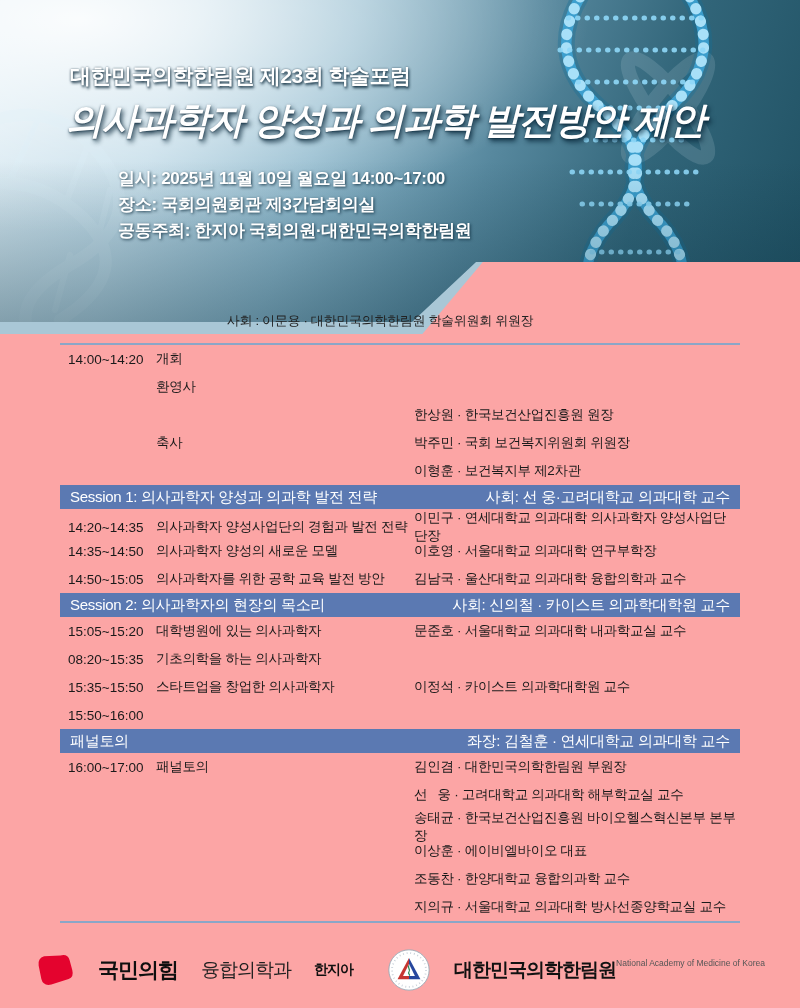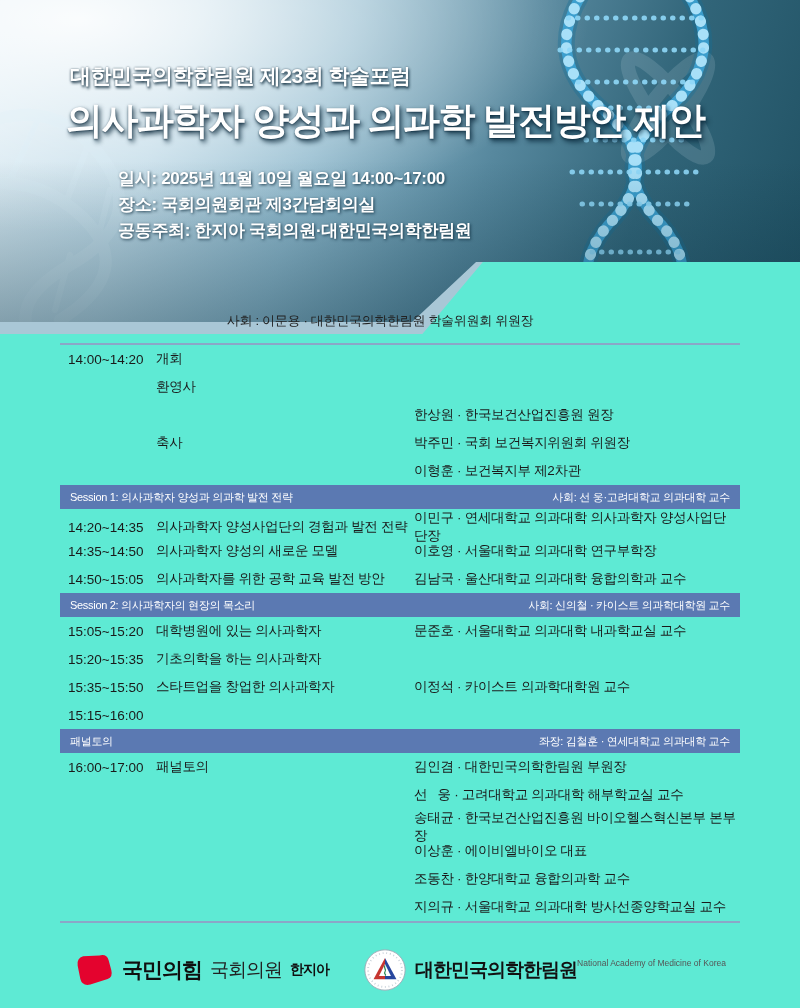--- a/index.html
+++ b/index.html
@@ -1,51 +1,51 @@
 <!DOCTYPE html>
 <html><head>
 <meta charset="utf-8">
 <style>
   html,body{margin:0;padding:0;background:#fff;}
-  .page{position:relative;width:800px;height:1008px;background:#5eead4;overflow:hidden;
+  .page{position:relative;width:800px;height:1008px;background:#fca5a5;overflow:hidden;
         font-family:"Liberation Sans","DejaVu Sans",sans-serif;color:#1a1a1a;}
 
   
   .band{position:absolute;top:0;left:0;width:800px;height:334px;background:#a9c7d6;
         clip-path:polygon(0 0,100% 0,100% 77.2%,60.8% 77.2%,52.8% 100%,0 100%);}
   .photo{position:absolute;top:0;left:0;width:800px;height:322px;overflow:hidden;
         background:
           radial-gradient(ellipse at 10% 6%, rgba(255,255,255,.9), rgba(255,255,255,0) 50%),
           linear-gradient(108deg,#dcecf4 0%,#bcd8e6 22%,#8fb9cd 40%,#57889e 60%,#316579 78%,#1f5062 100%);
         clip-path:polygon(0 0,100% 0,100% 81.4%,59.5% 81.4%,51.5% 100%,0 100%);}
   .photo .shade{position:absolute;inset:0;background:linear-gradient(180deg,rgba(0,0,0,0) 50%,rgba(13,52,68,.38) 100%);}
   .hdr-sub{position:absolute;left:70px;top:62px;font-size:21px;font-weight:bold;color:#fff;
            letter-spacing:-.5px;text-shadow:1px 2px 3px rgba(6,36,54,.9),0 0 2px rgba(6,36,54,.6);}
   .hdr-title{position:absolute;left:66px;top:96px;font-size:37px;font-weight:bold;color:#fff;
-           letter-spacing:-1.5px;text-shadow:2px 3px 5px rgba(6,36,54,.9),0 1px 2px rgba(6,36,54,.7);}
+           letter-spacing:-1.5px;text-shadow:2px 3px 5px rgba(6,36,54,.9),0 1px 2px rgba(6,36,54,.7);font-style:italic;}
   .hdr-info{position:absolute;left:118px;top:166px;font-size:17px;font-weight:bold;color:#fff;
            line-height:26px;letter-spacing:-.3px;text-shadow:1px 1px 3px rgba(6,36,54,.85);}
 
   
   .moderator{position:absolute;top:312px;left:60px;width:640px;text-align:center;
              font-size:13px;color:#222;letter-spacing:-.3px;}
 
   
   .content{position:absolute;left:60px;top:343px;width:680px;}
   .divider{border-top:2px solid #8ba6c7;height:0;}
   .prow{display:grid;grid-template-columns:88px 258px 1fr;align-items:center;
         height:28px;padding-left:8px;font-size:13.5px;letter-spacing:-.3px;color:#1a1a1a;}
   .c-time{letter-spacing:0;}
   .pbar{height:24px;display:flex;justify-content:space-between;align-items:center;
-        padding:0 10px;background:#5b79b2;color:#fff;font-size:11px;letter-spacing:-.3px;}
+        padding:0 10px;background:#5b79b2;color:#fff;font-size:15px;letter-spacing:-.3px;}
 
   
   .footer{position:absolute;top:948px;left:0;width:800px;display:flex;justify-content:center;
           align-items:center;gap:34px;}
-  .flogo{display:flex;align-items:center;gap:8px;}
+  .flogo{display:flex;align-items:center;gap:23px;}
   .party{font-size:21px;font-weight:900;color:#0f0f0f;letter-spacing:-1px;}
   .role{font-size:19px;color:#222;letter-spacing:-1px;}
   .mpname{font-size:14px;font-weight:900;color:#0f0f0f;letter-spacing:-1px;}
   .nam-col{display:flex;line-height:1.15;}
   .nam-ko{font-size:19px;font-weight:900;color:#111;letter-spacing:-1px;}
   .nam-en{font-size:8.5px;color:#555;}
 </style>
 </head>
 <body>
 
@@ -168,32 +168,32 @@
     <div class="bar-right">사회: 신의철 · 카이스트 의과학대학원 교수</div>
   </div>
 
   <div class="prow">
     <div class="c-time">15:05~15:20</div>
     <div class="c-topic">대학병원에 있는 의사과학자</div>
     <div class="c-speaker">문준호 · 서울대학교 의과대학 내과학교실 교수</div>
   </div>
 
   <div class="prow">
-    <div class="c-time">15:20~15:35</div>
+    <div class="c-time">08:20~15:35</div>
     <div class="c-topic">기초의학을 하는 의사과학자</div>
   </div>
 
   <div class="prow">
     <div class="c-time">15:35~15:50</div>
     <div class="c-topic">스타트업을 창업한 의사과학자</div>
     <div class="c-speaker">이정석 · 카이스트 의과학대학원 교수</div>
   </div>
 
   <div class="prow">
-    <div class="c-time">15:15~16:00</div>
+    <div class="c-time">15:50~16:00</div>
     <div class="c-speaker"></div>
   </div>
 
   <div class="pbar">
     <div class="bar-left">패널토의</div>
     <div class="bar-right">좌장: 김철훈 · 연세대학교 의과대학 교수</div>
   </div>
 
   <div class="prow">
     <div class="c-time">16:00~17:00</div>
@@ -233,21 +233,21 @@
 </div>
     <div class="divider"></div>
   </div>
 
   <div class="footer">
     <div class="flogo">
       <svg width="40" height="38" viewBox="0 0 44 40">
         <path d="M10,5 Q3,7 4,15 L7,30 Q9,38 18,36 L37,30 Q43,28 41,20 L38,9 Q36,2 28,4 Z" fill="#e4032e"></path>
       </svg>
       <span class="party">국민의힘</span>
-      <span class="role">국회의원</span>
+      <span class="role">융합의학과</span>
       <span class="mpname">한지아</span>
     </div>
     <div class="flogo">
       <svg width="44" height="44" viewBox="0 0 48 48">
         <circle cx="24" cy="24" r="22" fill="#fff" stroke="#9aa8b5" stroke-width="1"></circle>
         <circle cx="24" cy="24" r="18.5" fill="none" stroke="#b9c4ce" stroke-width="2" stroke-dasharray="1 3" opacity=".8"></circle>
         <polygon points="24,11 11.5,34 24,34" fill="#c63631"></polygon>
         <polygon points="24,11 24,34 36.5,34" fill="#27479e"></polygon>
         <polygon points="24,17.5 17.5,30.5 30.5,30.5" fill="#fff"></polygon>
         <path d="M24,19 C21.5,21.5 26.5,23.5 24,26 C22,28 26,29 24,30" fill="none" stroke="#2e8b57" stroke-width="1.4"></path>

